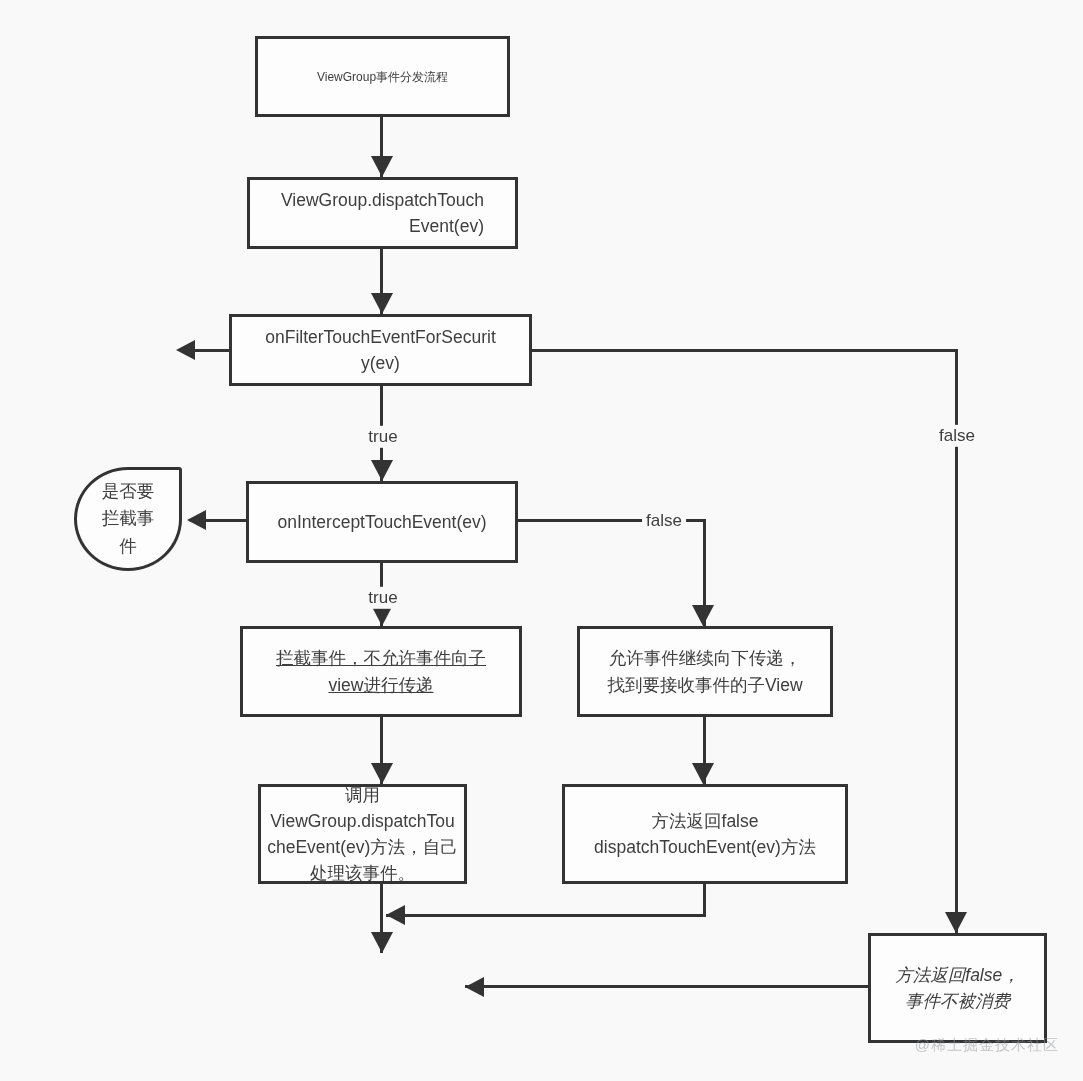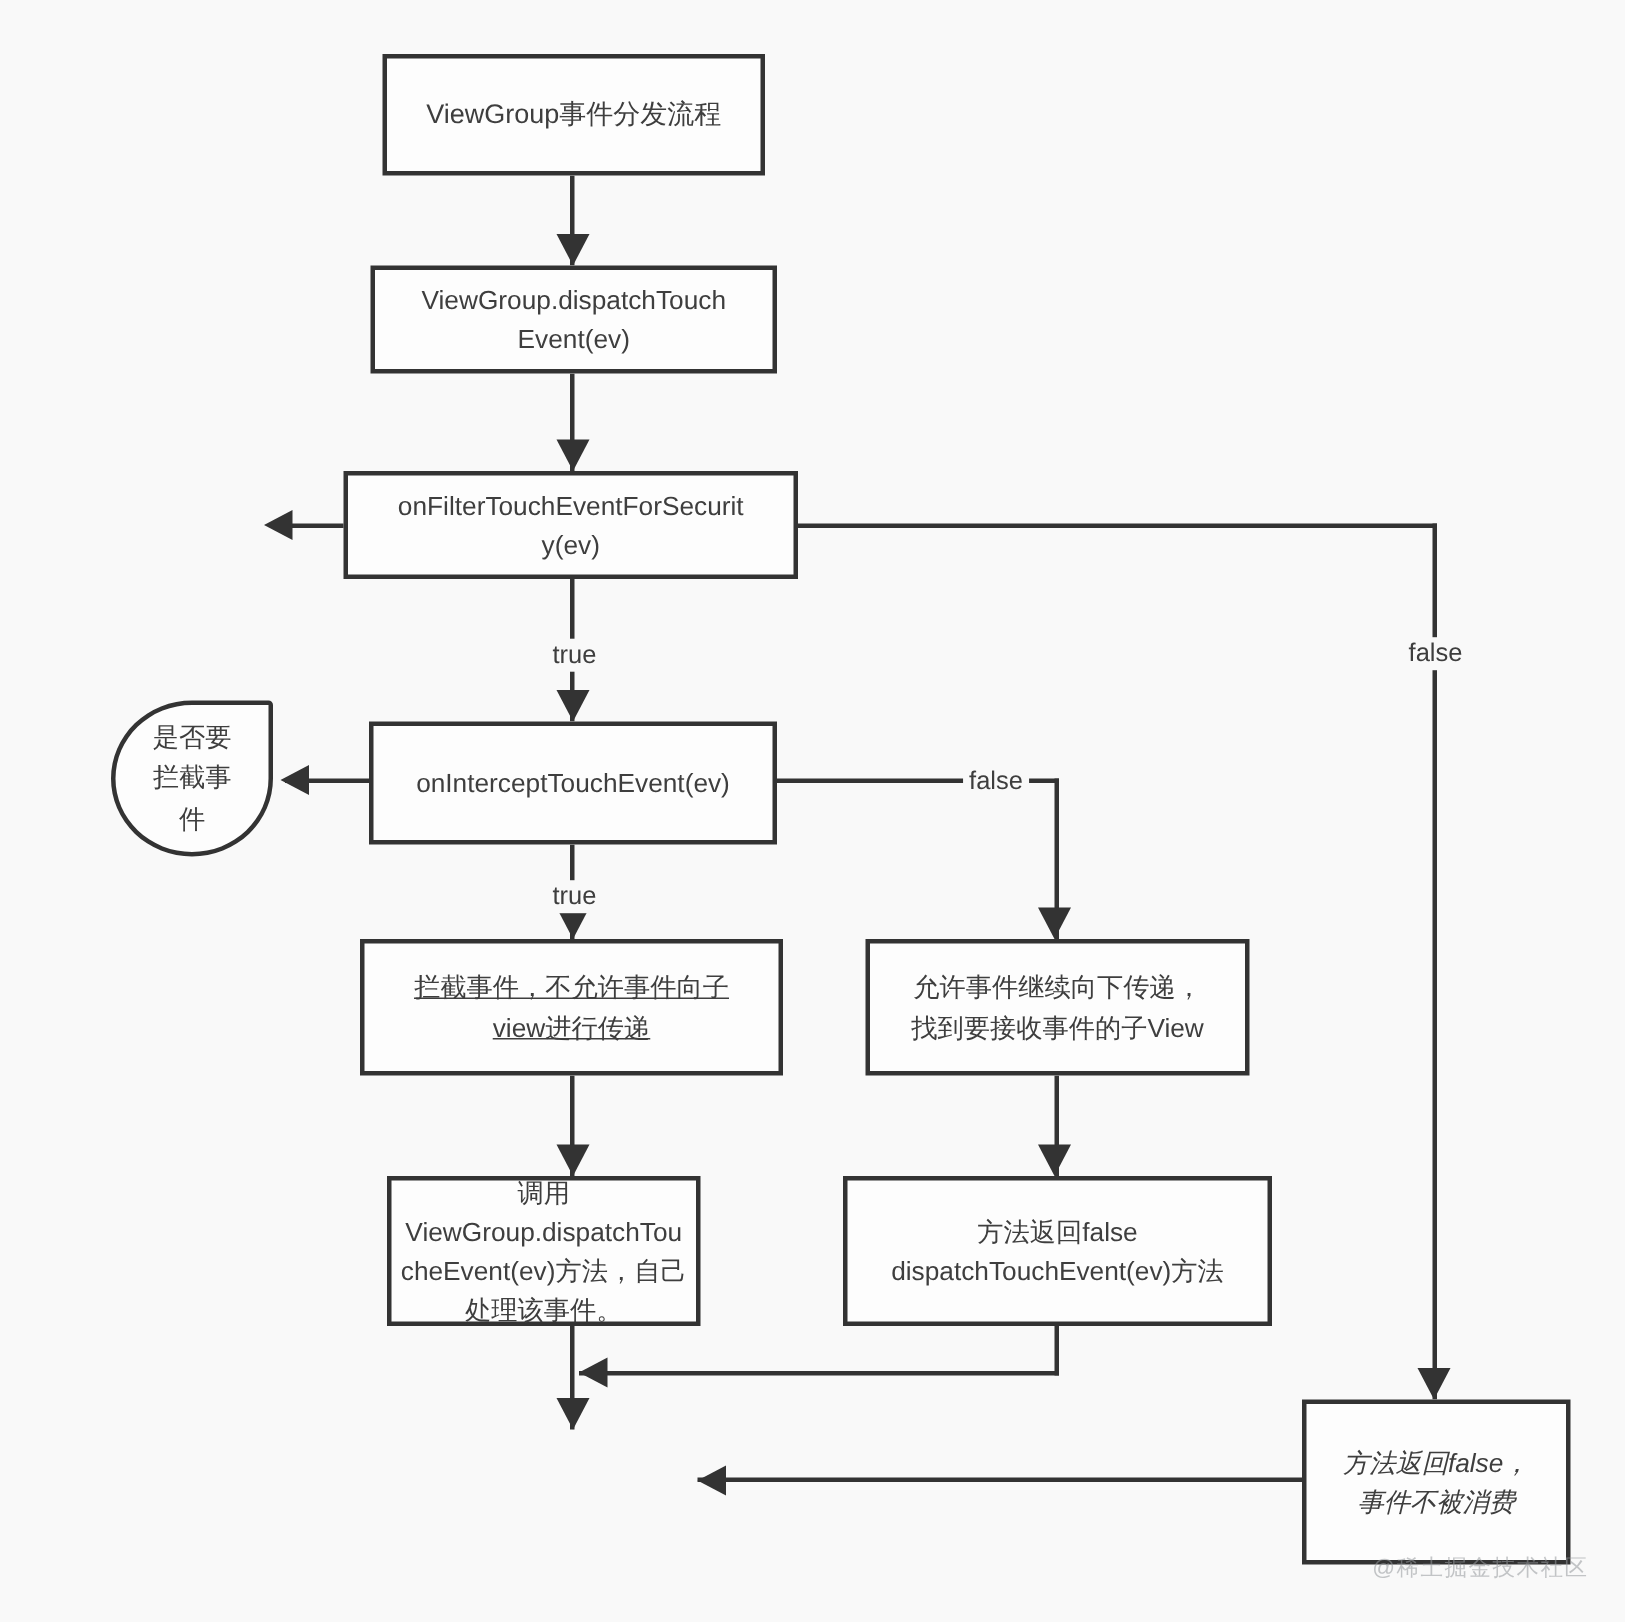--- a/index.html
+++ b/index.html
@@ -100,23 +100,23 @@
   <div class="ah ah-down" style="left:945px;top:912px;"></div>
   <div class="ah ah-left" style="left:187px;top:510px;"></div>
   <div class="ah ah-down" style="left:371px;top:605px;"></div>
   <div class="ah ah-down" style="left:692px;top:605px;"></div>
   <div class="ah ah-down" style="left:371px;top:763px;"></div>
   <div class="ah ah-down" style="left:692px;top:763px;"></div>
   <div class="ah ah-left" style="left:386px;top:905px;"></div>
   <div class="ah ah-down" style="left:371px;top:932px;"></div>
   <div class="ah ah-left" style="left:465px;top:977px;"></div>
 
-  <div class="node" style="left:255px;top:36px;width:255px;height:81px;font-size:18px;">ViewGroup事件分发流程</div>
+  <div class="node" style="left:255px;top:36px;width:255px;height:81px;font-size:12px;">ViewGroup事件分发流程</div>
 
-  <div class="node" style="left:247px;top:177px;width:271px;height:72px;">ViewGroup.dispatchTouch
+  <div class="node" style="left:247px;top:177px;width:271px;height:72px;text-align:right;">ViewGroup.dispatchTouch
 Event(ev)</div>
 
   <div class="node" style="left:229px;top:314px;width:303px;height:72px;">onFilterTouchEventForSecurit
 y(ev)</div>
 
 
   <div class="node" style="left:246px;top:481px;width:272px;height:82px;">onInterceptTouchEvent(ev)</div>
 
   <div class="callout" style="left:74px;top:467px;width:108px;height:104px;">是否要
 拦截事

